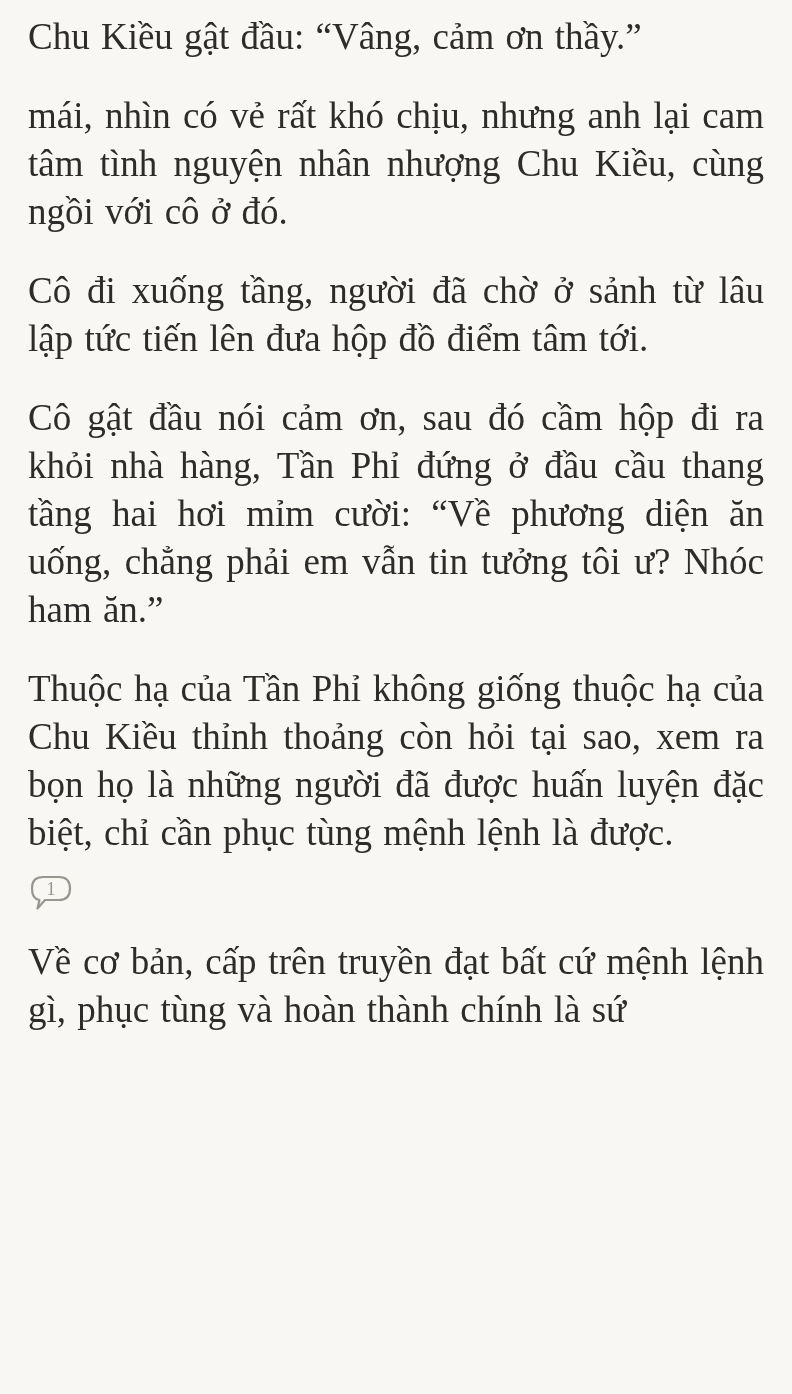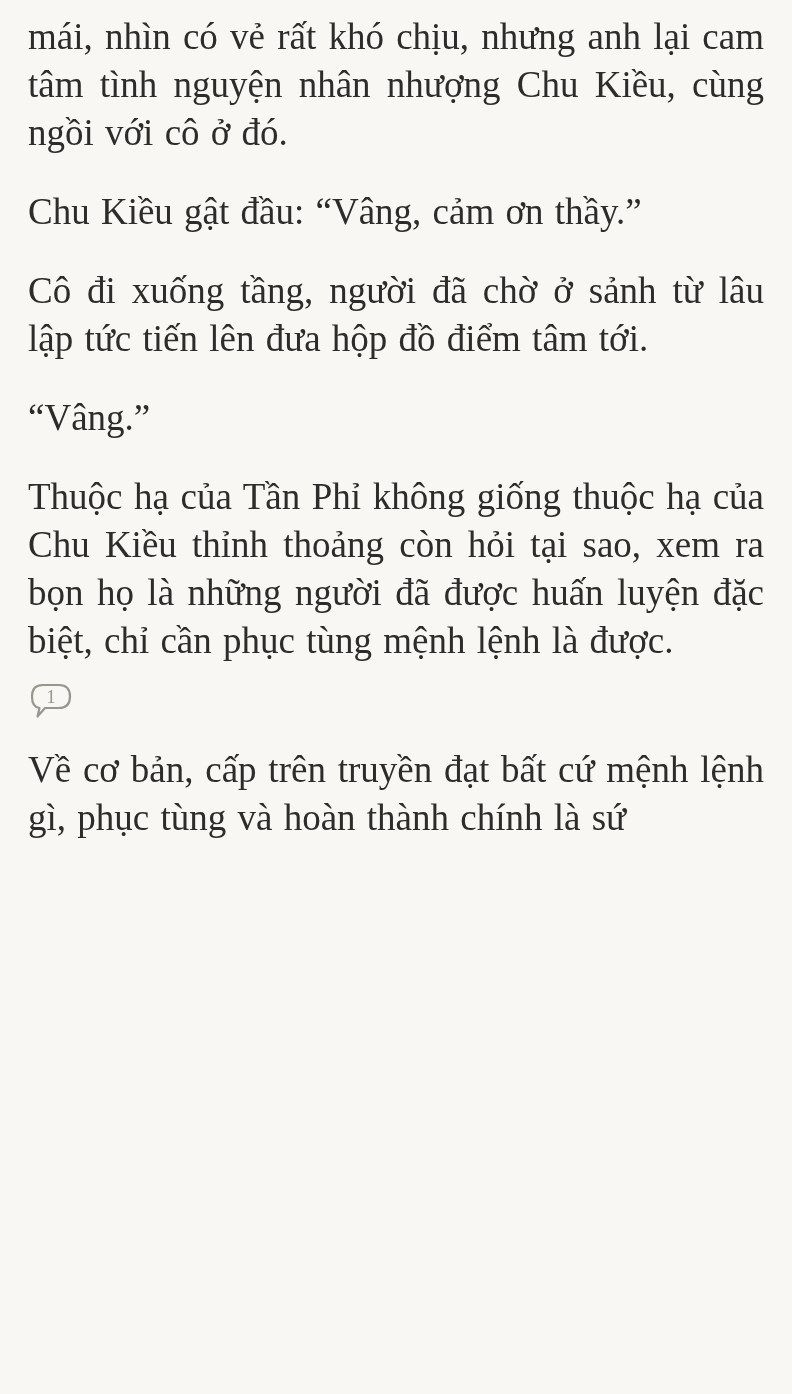--- a/index.html
+++ b/index.html
@@ -44,30 +44,30 @@
     font-family:"Liberation Serif","DejaVu Serif",serif;
     font-size:19px;
     fill:var(--note);
   }
 </style>
 </head>
 <body>
 
 <div class="page">
 
+  <p>Chu Kiều gật đầu: “Vâng, cảm ơn thầy.”</p>
+
   <p>mái, nhìn có vẻ rất khó chịu, nhưng anh lại cam tâm tình nguyện nhân nhượng Chu Kiều, cùng ngồi với cô ở đó.</p>
-
-  <p>Chu Kiều gật đầu: “Vâng, cảm ơn thầy.”</p>
 
   <p>Cô đi xuống tầng, người đã chờ ở sảnh từ lâu lập tức tiến lên đưa hộp đồ điểm tâm tới.</p>
 
+  <p>Cô gật đầu nói cảm ơn, sau đó cầm hộp đi ra khỏi nhà hàng, Tần Phỉ đứng ở đầu cầu thang tầng hai hơi mỉm cười: “Về phương diện ăn uống, chẳng phải em vẫn tin tưởng tôi ư? Nhóc ham ăn.”</p>
 
 
 
-  <p>“Vâng.”</p>
 
   <p>Thuộc hạ của Tần Phỉ không giống thuộc hạ của Chu Kiều thỉnh thoảng còn hỏi tại sao, xem ra bọn họ là những người đã được huấn luyện đặc biệt, chỉ cần phục tùng mệnh lệnh là được.</p>
 
   <span class="note-marker">
     <svg width="46" height="40" viewBox="0 0 46 40">
       <path d="M 15 3
                L 31 3
                Q 42 3 42 14.5
                Q 42 26 31 26
                L 17 26

